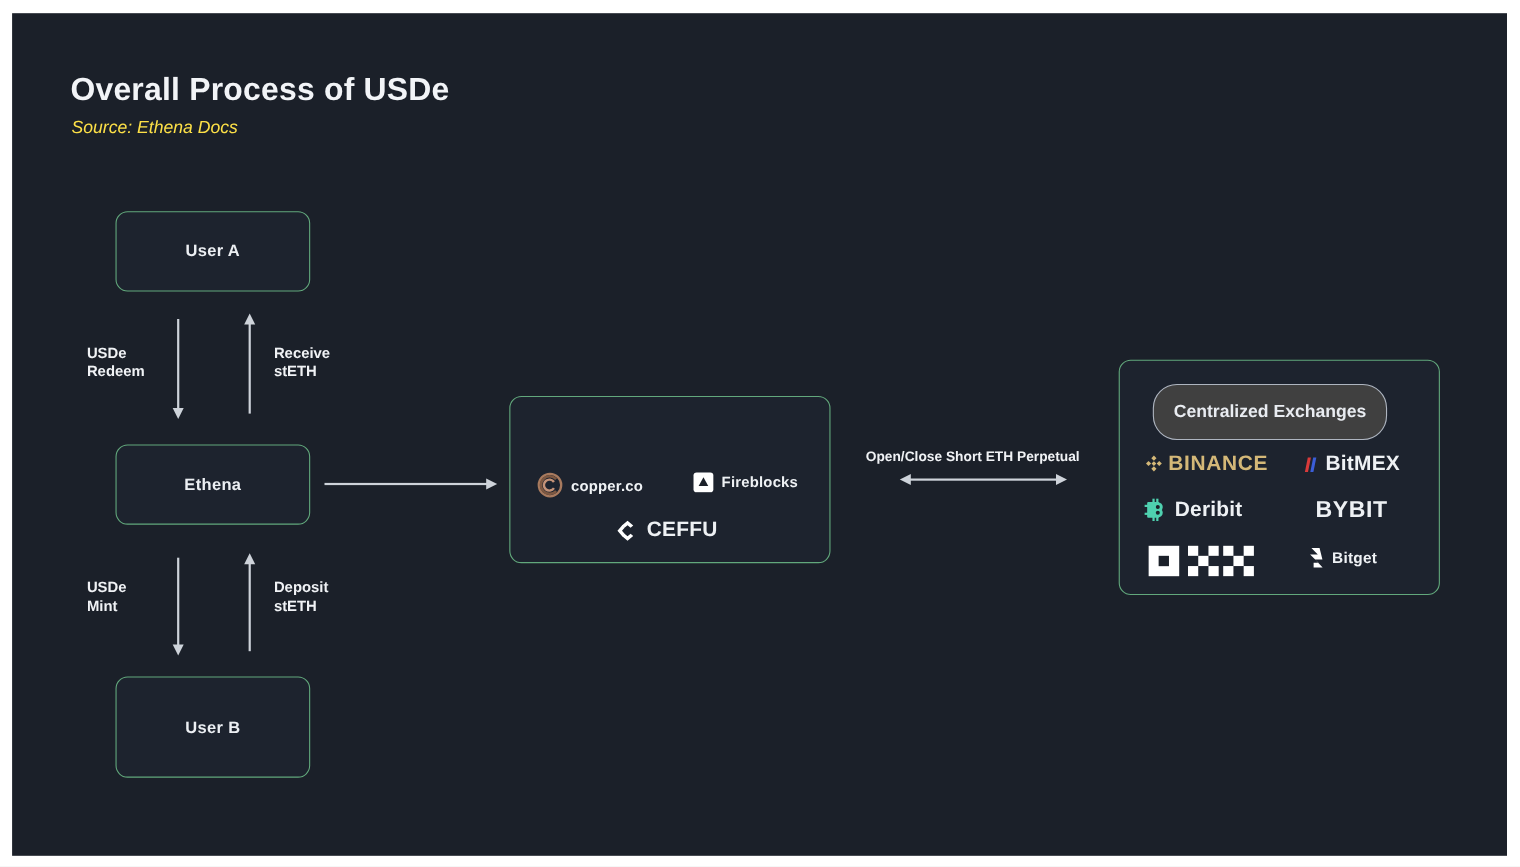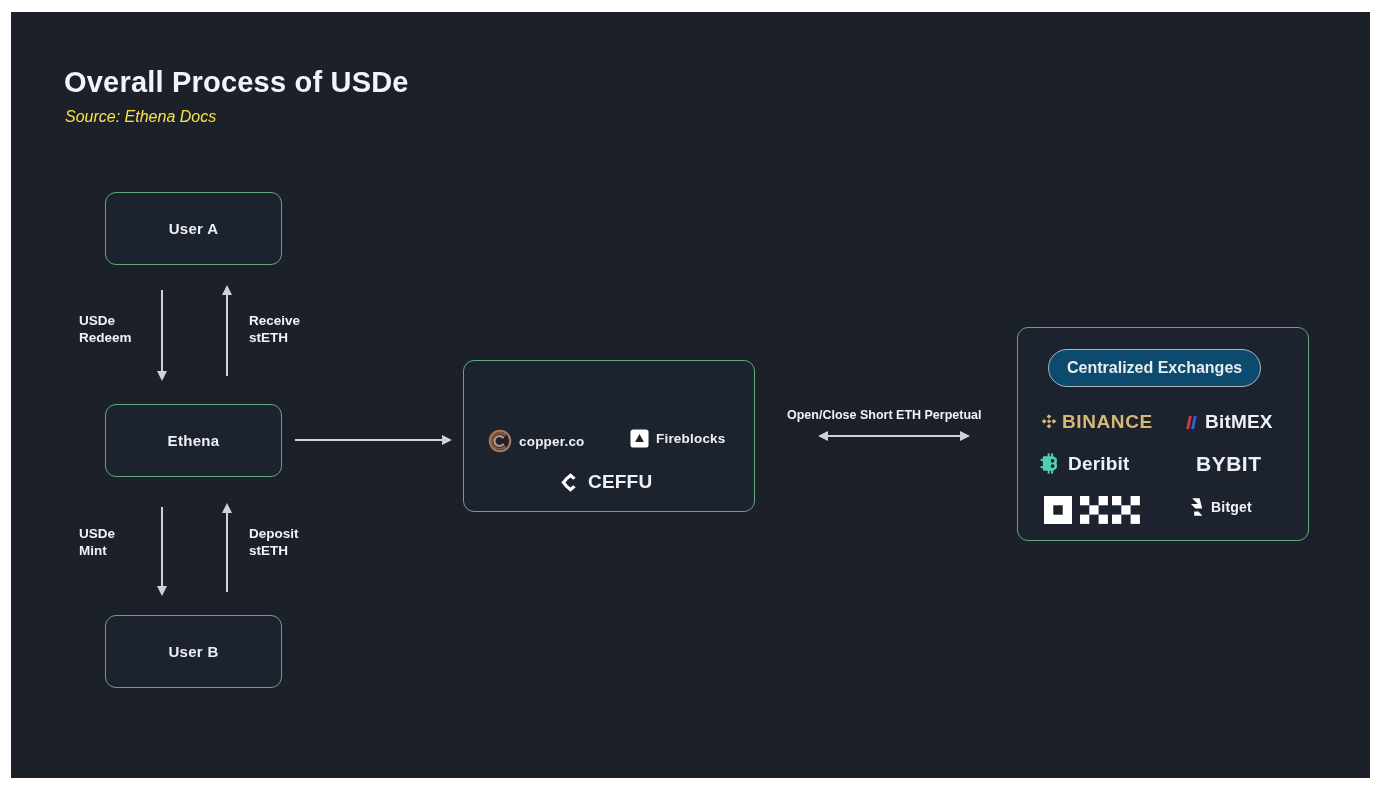--- a/index.html
+++ b/index.html
@@ -57,36 +57,36 @@
   }
   .node-label {
     font-size: 15px;
     font-weight: bold;
     color: #eceff3;
     letter-spacing: 0.3px;
   }
 
   #user-a { left: 94px;  top: 180px; width: 177px; height: 73px; }
   #ethena { left: 94px;  top: 392px; width: 177px; height: 73px; }
-  #user-b { left: 94px;  top: 603px; width: 177px; height: 73px; }
+  #user-b { left: 94px;  top: 603px; width: 177px; height: 92px; }
   #oes-box   { left: 452px;  top: 348px; width: 292px; height: 152px; }
   #cex-box   { left: 1006px; top: 315px; width: 292px; height: 214px; }
 
   
   .pill {
     position: absolute;
     border: 1.5px solid #aeb5c0;
     border-radius: 22px;
-    height: 38px;
+    height: 51px;
     display: flex;
     align-items: center;
     justify-content: center;
     padding: 0 18px;
     box-sizing: border-box;
-    background: #0c4a6e;
+    background: #404040;
   }
   .pill span {
     font-size: 16px;
     font-weight: bold;
     color: #e9ecf1;
     white-space: nowrap;
   }
   #oes-pill { left: 66px;  top: 16px; }
   #cex-pill { left: 30px;  top: 21px; }
 

